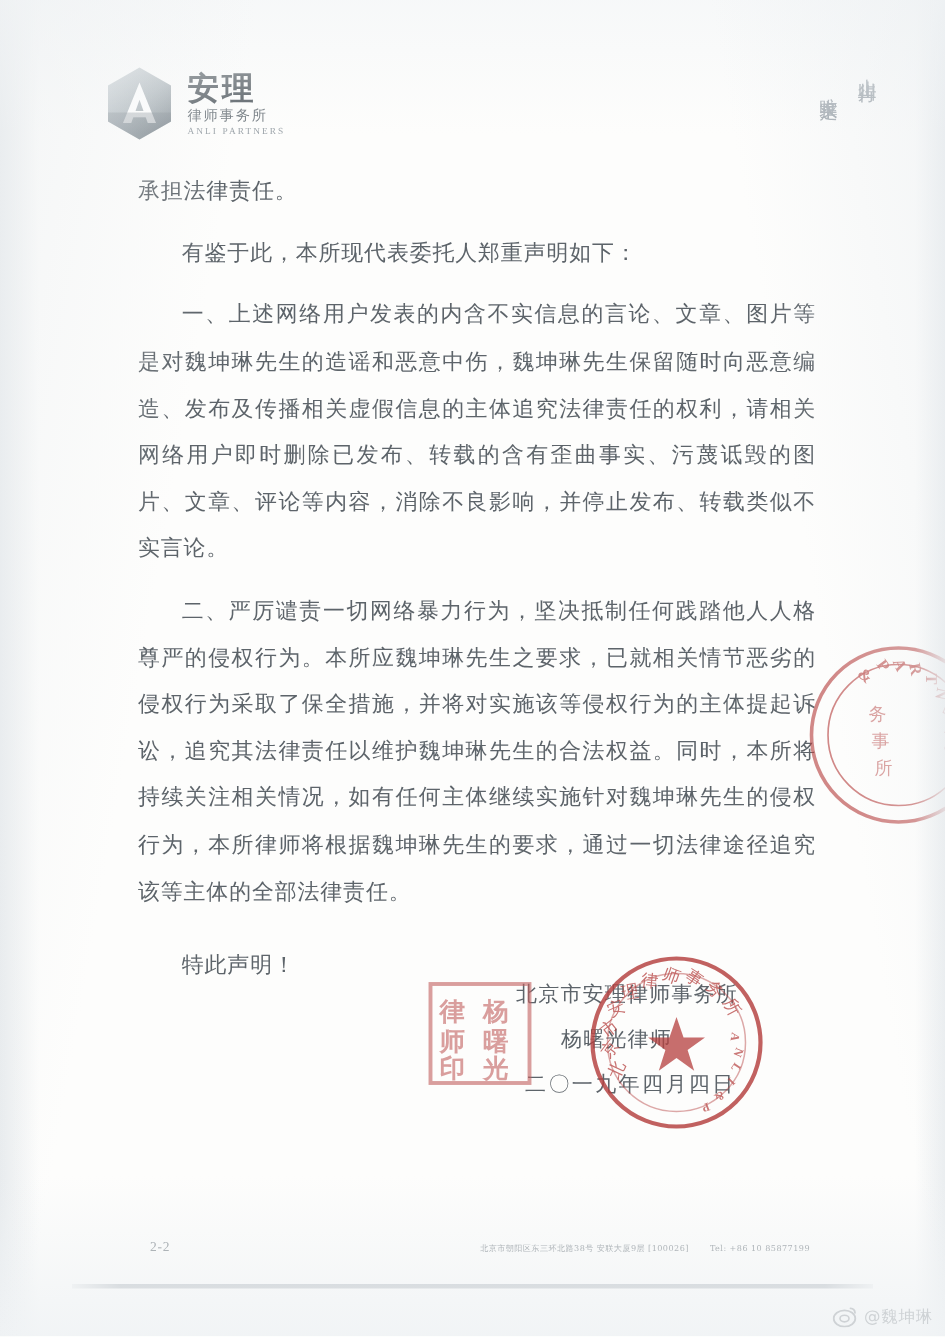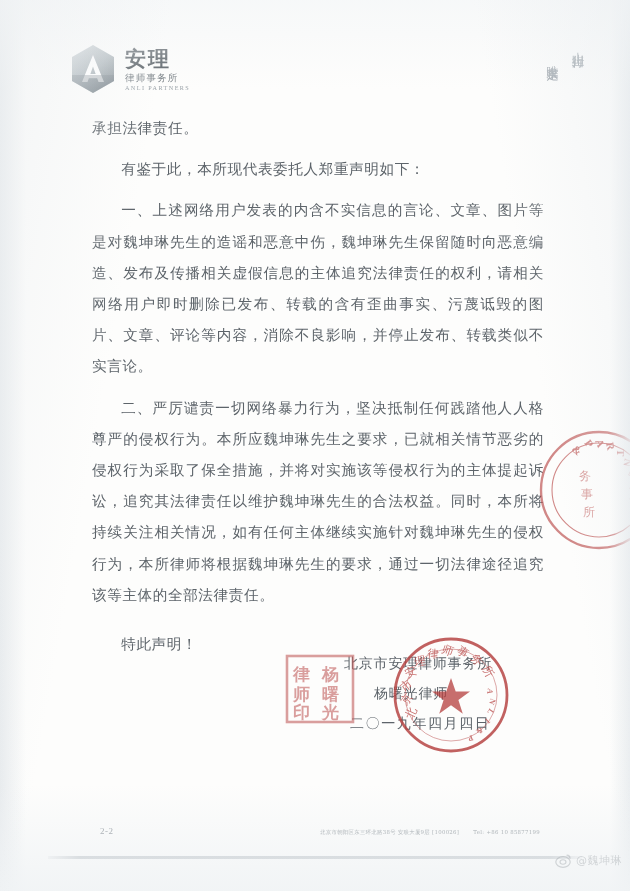--- a/index.html
+++ b/index.html
@@ -222,21 +222,21 @@
     color: #838b91;
     letter-spacing: 0.3px;
     white-space: nowrap;
   }
   .footer-contact .tel { margin-left: 12px; }
 
   
   .watermark {
     position: absolute;
     right: 8px;
-    bottom: 23px;
+    bottom: 6px;
     display: flex;
     align-items: center;
     gap: 4px;
     opacity: 0.4;
     z-index: 7;
   }
   .wm-eye { display: block; }
   .wm-name {
     font-family: "DejaVu Sans", "Liberation Sans", sans-serif;
     font-size: 11px;

